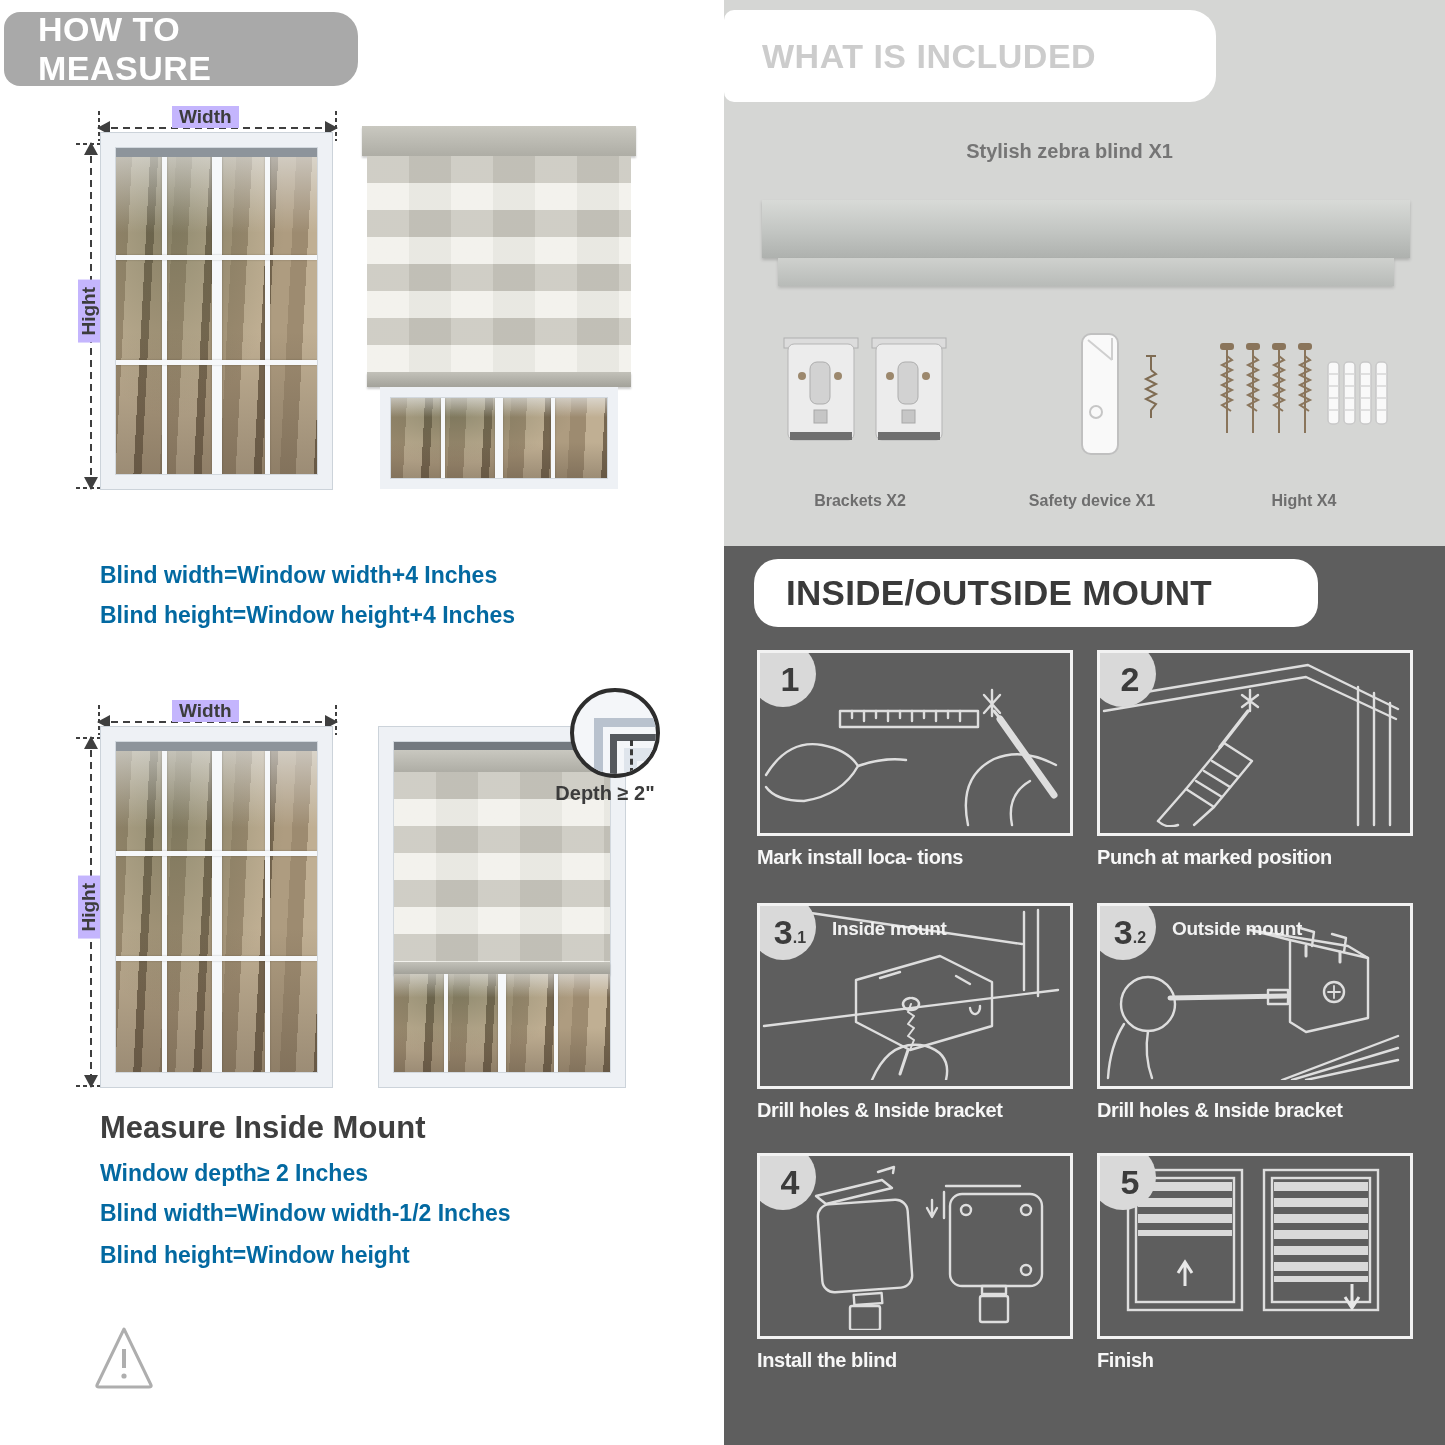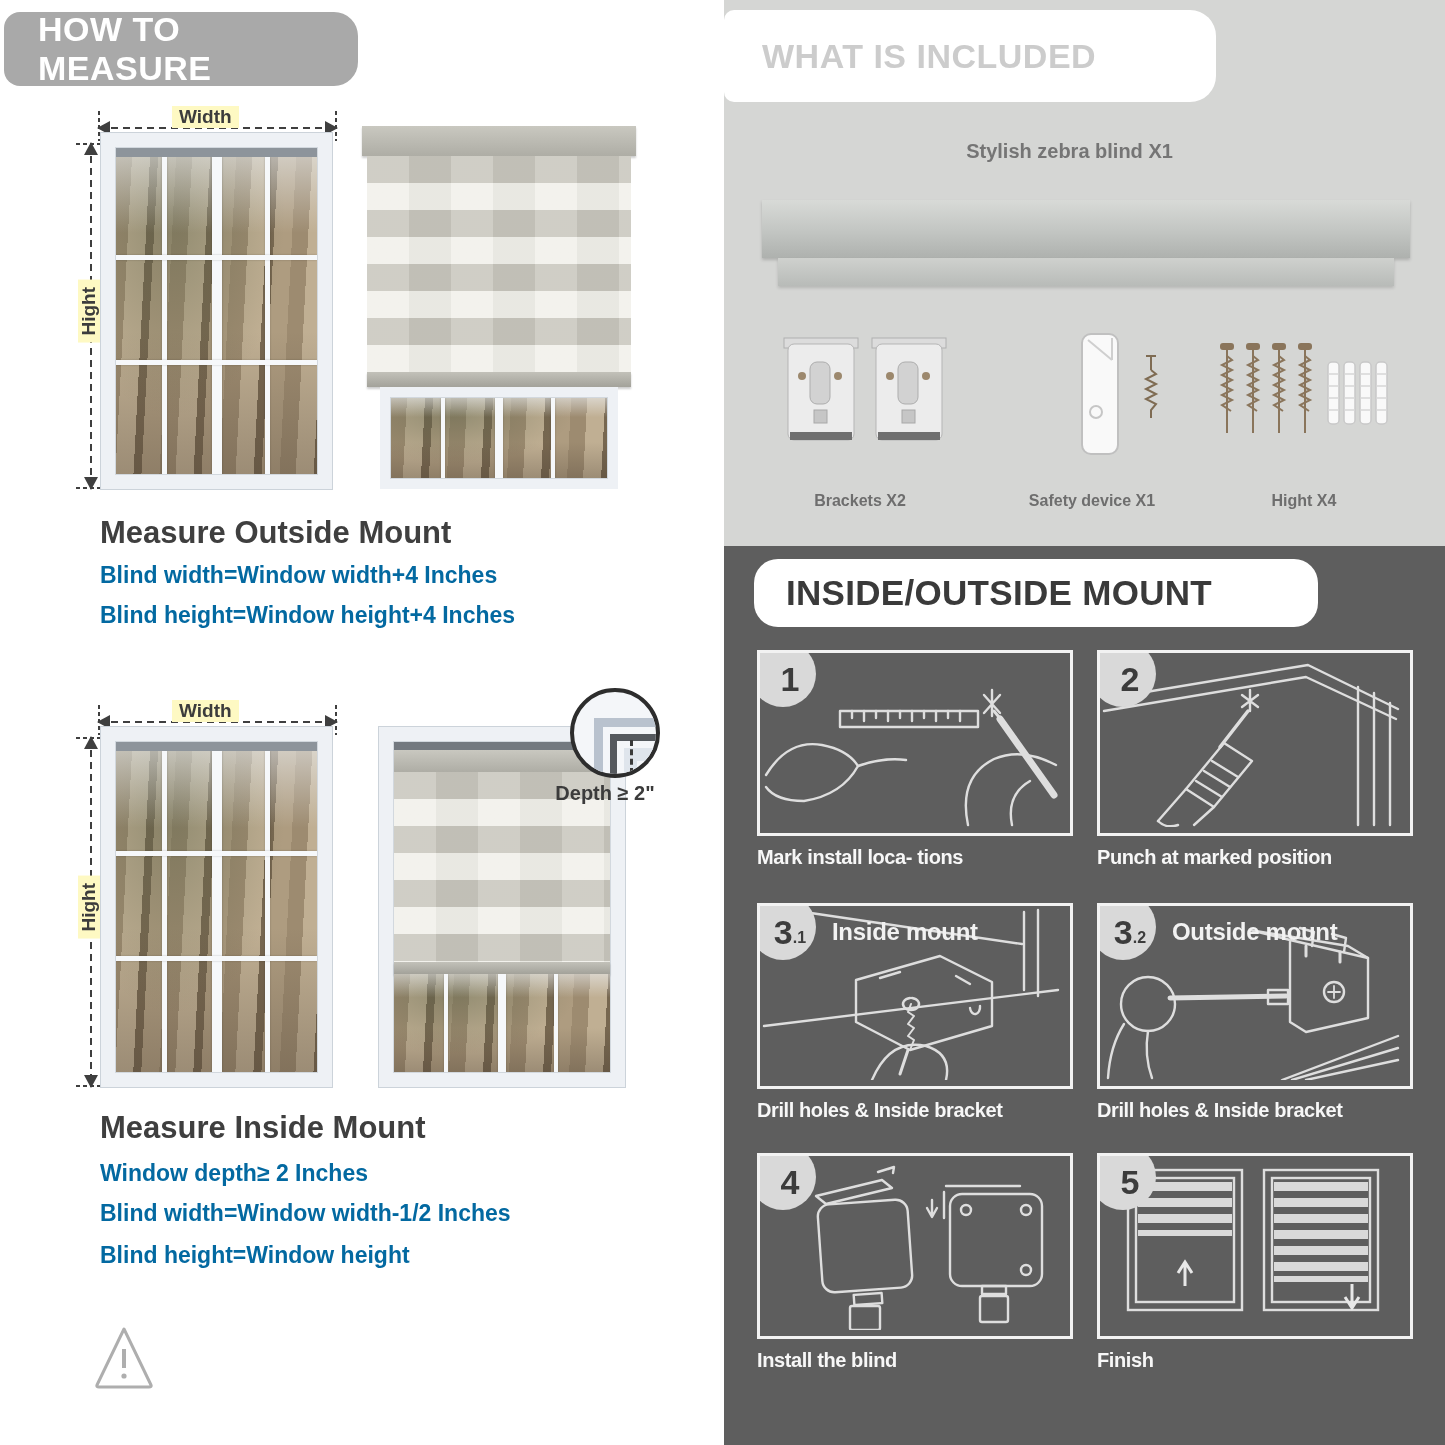--- a/index.html
+++ b/index.html
@@ -29,21 +29,21 @@
   .lintel{position:absolute;left:16px;right:16px;top:16px;height:9px;background:#8d949b;}
 
   
   .cassette{background:linear-gradient(#c9c8c0,#aeada5);}
   .shade{background:
       repeating-linear-gradient(90deg, rgba(255,255,255,.14) 0 42px, rgba(0,0,0,.035) 42px 84px),
       repeating-linear-gradient(180deg,#c8c6bd 0 27px,#f1f0ea 27px 54px);}
   .botrail{background:linear-gradient(#c2c1b9,#a3a29a);}
 
   
-  .dim-label{position:absolute;background:#fef9c3;padding:0 7px;font-size:19px;font-weight:bold;color:#3c3c3c;}
+  .dim-label{position:absolute;background:#c4b5fd;padding:0 7px;font-size:19px;font-weight:bold;color:#3c3c3c;}
   .vlabel{writing-mode:vertical-rl;transform:rotate(180deg);padding:7px 0;}
 
   
   .magnifier{border:4px solid #2d2d2d;border-radius:50%;background:#f4f6f9;overflow:hidden;}
   .mag-part{position:absolute;}
 
   .warn-text{font-size:18px;font-weight:bold;color:#a5a5a5;line-height:1.55;}
 
   
   .light-sec{left:724px;top:0;width:721px;height:546px;background:#d5d6d4;}
@@ -61,21 +61,21 @@
   .dark-sec{left:724px;top:546px;width:721px;height:899px;background:#5e5e5e;}
   .mount-hdr{position:absolute;left:30px;top:13px;width:564px;height:68px;background:#fff;
     border-radius:24px;display:flex;align-items:center;padding-left:32px;box-sizing:border-box;
     font-size:35px;font-weight:bold;color:#3a3a3a;letter-spacing:.3px;}
   .panel{position:absolute;width:310px;height:180px;border:3px solid #f2f2f2;overflow:hidden;}
   .badge{position:absolute;left:-10px;top:-12px;width:66px;height:66px;border-radius:50%;
     background:#d9d9d9;display:flex;align-items:center;justify-content:center;
     padding:10px 0 0 14px;box-sizing:border-box;}
   .b-main{font-size:34px;font-weight:bold;color:#3c3c3c;line-height:1;}
   .b-sub{font-size:16px;font-weight:bold;color:#3c3c3c;margin-top:12px;line-height:1;}
-  .panel-sub{position:absolute;left:72px;top:12px;font-size:24px;font-weight:bold;color:#f2f2f2;letter-spacing:-.3px;}
+  .panel-sub{position:absolute;left:72px;top:12px;font-size:19px;font-weight:bold;color:#f2f2f2;letter-spacing:-.3px;}
   .caption{position:absolute;width:330px;font-size:20px;font-weight:bold;color:#f7f7f7;letter-spacing:-.4px;}
   .sketch{stroke:#dedede;fill:none;stroke-width:2.4;stroke-linecap:round;stroke-linejoin:round;}
 </style>
 </head>
 <body>
 
 <div class="canvas">
 
   <div class="abs hdr-left">
     <span>HOW TO MEASURE</span>
@@ -123,21 +123,20 @@
       <div style="position:relative;margin:0 18px;height:102px;background:#f2f5f8;box-shadow:inset 0 0 0 10px #eef1f5, inset 0 0 0 11px #d2d8de;">
         <div class="glass" style="inset:11px;">
           <div class="muntin v" style="left:calc(50% - 4px);width:8px;"></div>
           <div class="muntin v" style="left:23%;width:4px;"></div>
           <div class="muntin v" style="left:74%;width:4px;"></div>
         </div>
       </div>
     </div>
   </div>
 
-  <div class="abs sec-title" style="left:100px;top:515px;">Measure Outside Mount</div>
   <div class="abs sec-line" style="left:100px;top:562px;">Blind width=Window width+4 Inches</div>
   <div class="abs sec-line" style="left:100px;top:602px;">Blind height=Window height+4 Inches</div>
 
   <div class="abs" style="left:0;top:694px;width:700px;height:400px;">
     <svg class="abs" style="left:95px;top:8px;" width="245" height="34" viewBox="0 0 245 34">
       <g stroke="#3f3f3f" stroke-width="2" fill="none">
         <line x1="4" y1="20" x2="241" y2="20" stroke-dasharray="7 5"></line>
         <line x1="4" y1="3" x2="4" y2="33" stroke-dasharray="4 3"></line>
         <line x1="241" y1="3" x2="241" y2="33" stroke-dasharray="4 3"></line>
       </g>

